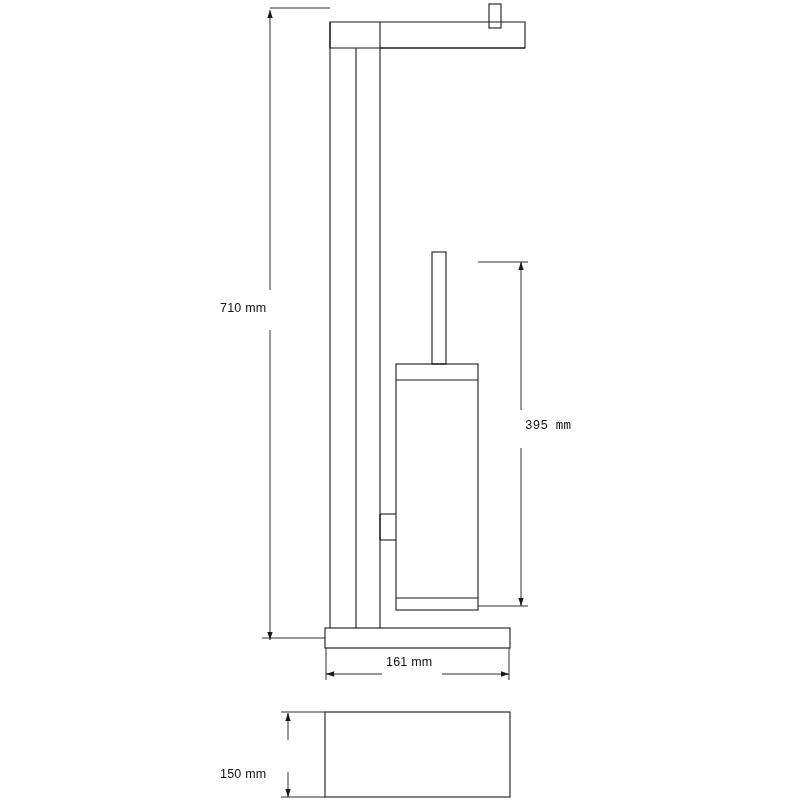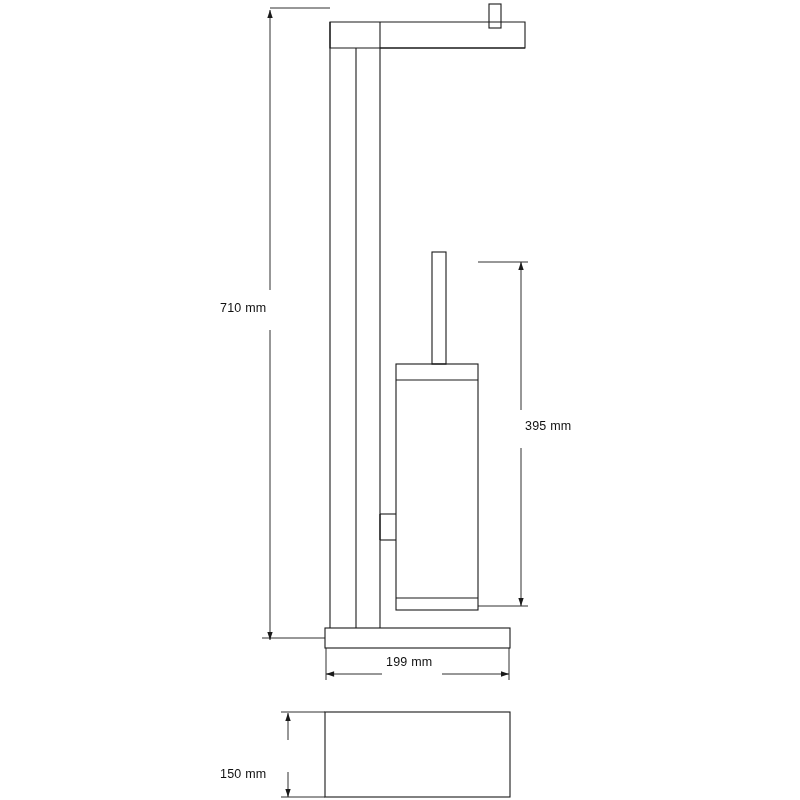--- a/index.html
+++ b/index.html
@@ -28,21 +28,21 @@
   }
   .dim-label {
     position: absolute;
     font-family: "Liberation Sans", sans-serif;
     font-size: 12.5px;
     color: #111111;
     white-space: nowrap;
     letter-spacing: 0.2px;
   }
   #label-710 { left: 220px; top: 301px; }
-  #label-395 { left: 525px; top: 419px; }
+  #label-395 { left: 525px; top: 419px; font-family: Liberation Mono, monospace; }
   #label-255 { left: 386px; top: 655px; }
   #label-150 { left: 220px; top: 767px; }
 </style>
 </head>
 <body>
 
 <div id="stage">
 
   <svg class="drawing" viewBox="0 0 800 800">
     <defs>
@@ -127,16 +127,16 @@
         <path d="M288 713 L288 740" marker-start="url(#arrowStart)"></path>
         <path d="M288 772 L288 797" marker-end="url(#arrowEnd)"></path>
         <path d="M281 712 L325 712"></path>
         <path d="M281 797 L325 797"></path>
       </g>
     </g>
   </svg>
 
   <div class="dim-label" id="label-710">710 mm</div>
   <div class="dim-label" id="label-395">395 mm</div>
-  <div class="dim-label" id="label-255">199 mm</div>
+  <div class="dim-label" id="label-255">161 mm</div>
   <div class="dim-label" id="label-150">150 mm</div>
 
 </div>
 
 </body></html>

